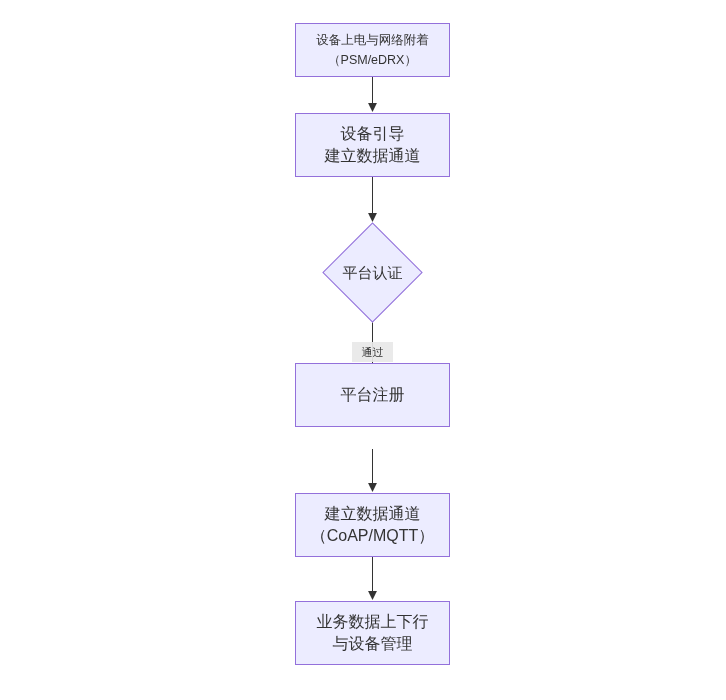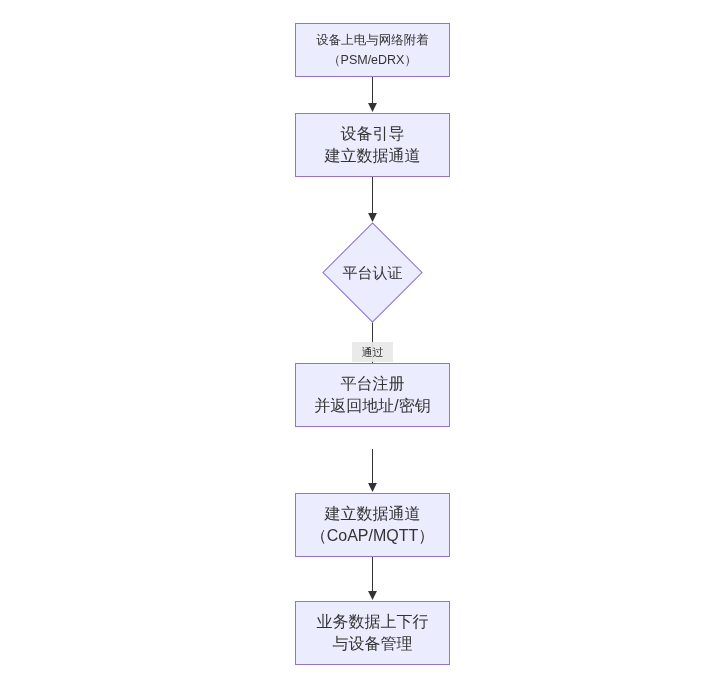--- a/index.html
+++ b/index.html
@@ -97,21 +97,20 @@
     <span class="line">建立数据通道</span>
   </div>
 
   <div class="diamond-shape"></div>
   <div class="diamond-label">平台认证</div>
 
   <div class="edge-label">通过</div>
 
   <div class="node-rect" id="node-register">
     <span class="line">平台注册</span>
-    <span class="line">并返回地址/密钥</span>
   </div>
 
   <div class="node-rect" id="node-business">
     <span class="line">业务数据上下行</span>
     <span class="line">与设备管理</span>
   </div>
 
   <div class="node-rect" id="node-channel">
     <span class="line">建立数据通道</span>
     <span class="line">（CoAP/MQTT）</span>

